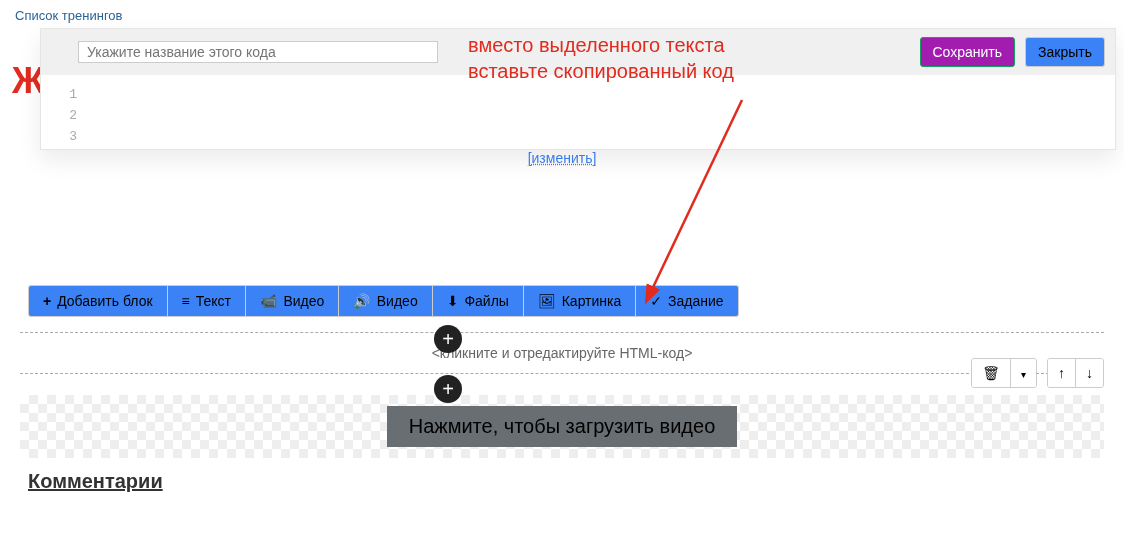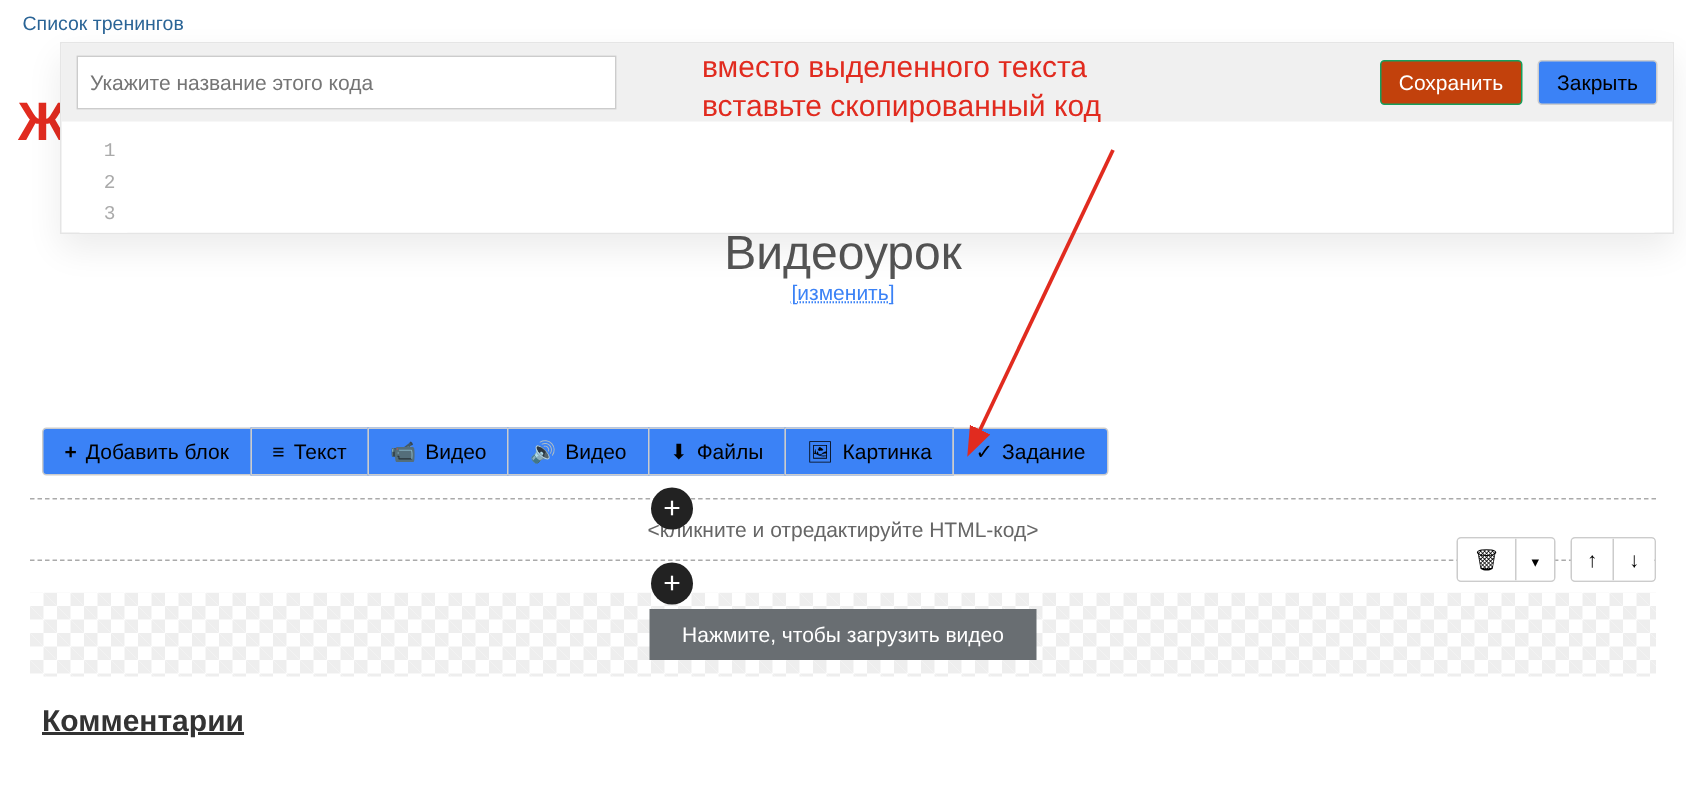--- a/index.html
+++ b/index.html
@@ -20,29 +20,30 @@
   position: absolute;
   left: 40px; right: 8px; top: 28px;
   background: #fff;
   border: 1px solid rgba(0,0,0,.1);
   box-shadow: 0 10px 22px rgba(0,0,0,.08);
   z-index: 100;
 }
 .modal-body { padding: 10px 12px 0 12px; }
 .modal-toprow { display: flex; align-items: center; gap: 10px; margin-bottom: 10px; background:#f0f0f0; padding:8px 10px; margin:-10px -12px 10px -12px; }
 .code-name-input {
-  width: 360px; height: 36px; padding: 4px 8px;
+  width: 360px; height: 22px; padding: 4px 8px;
   border: 1px solid #ccc; font-size: 14px;
   background:#fff;
+  margin-left:27px;
 }
 .btn {
   border: 1px solid #ccc; background: #3b82f6; padding: 6px 12px;
   font-size: 14px; cursor: pointer; border-radius: 3px;
 }
-.btn-green { background: #c2410c; color: #fff; border-color: #169e5c; }
+.btn-green { background: #a21caf; color: #fff; border-color: #169e5c; }
 
 .editor-area {
   display: flex;
   font-family: "Courier New", monospace;
   font-size: 13px;
   line-height: 1.6;
   height: 64px;
   background:#fff;
 }
 .gutter {
@@ -107,40 +108,39 @@
 .video-row {
   position: absolute; left: 20px; right: 20px; top: 395px;
   background-image:
     linear-gradient(45deg,#eee 25%,transparent 25%,transparent 75%,#eee 75%),
     linear-gradient(45deg,#eee 25%,#fff 25%,#fff 75%,#eee 75%);
   background-size: 18px 18px;
   background-position: 0 0, 9px 9px;
   text-align:center; padding: 11px 0;
 }
 .video-btn {
-  display:inline-block; background:#696e72; color:#ffffff;
-  padding:9px 22px; font-size:14px; border:none;
+  display:inline-block; background:#696e72; color:#000000;
+  padding:9px 22px; font-size:20px; border:none;
 }
 
 .comments-block { position: absolute; left: 28px; top: 470px; }
 .comments-title { font-size: 20px; font-weight: 700; color: #333; margin-bottom: 8px; text-decoration: underline; }
 .comments-sub { font-size: 14px; color: #444; }
 .comments-sub a { color: #2a6496; text-decoration: none; }
 </style>
 </head>
 <body>
 
 <div class="breadcrumb">
   <a href="#">Список тренингов</a>
 </div>
 
 <div class="page-letter">Ж</div>
 
 <div class="lesson-block">
-  <div class="lesson-title">Видеоурок</div>
   <a href="#" class="edit-link">[изменить]</a>
 </div>
 
 <div class="toolbar-row">
   <button class="btn">
     <b>+</b>
     <span>Добавить блок</span>
   </button>
   <button class="btn">
     <span>≡</span>

